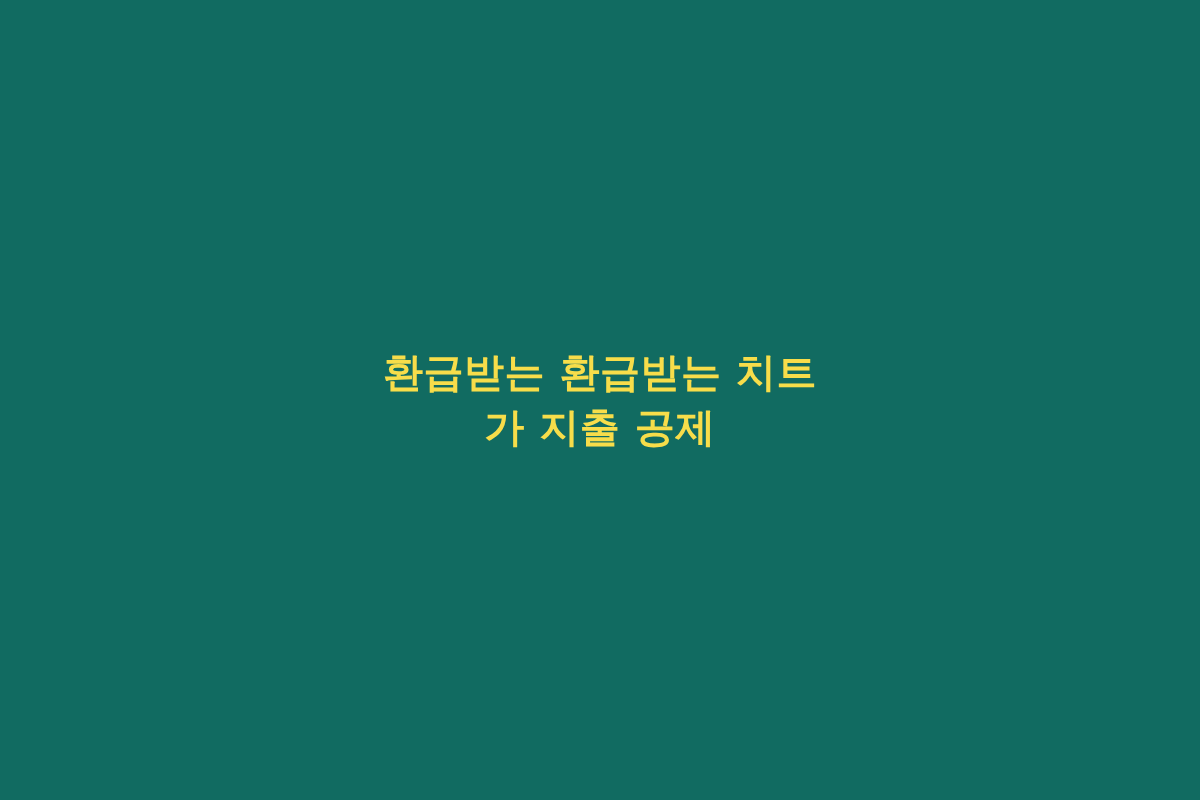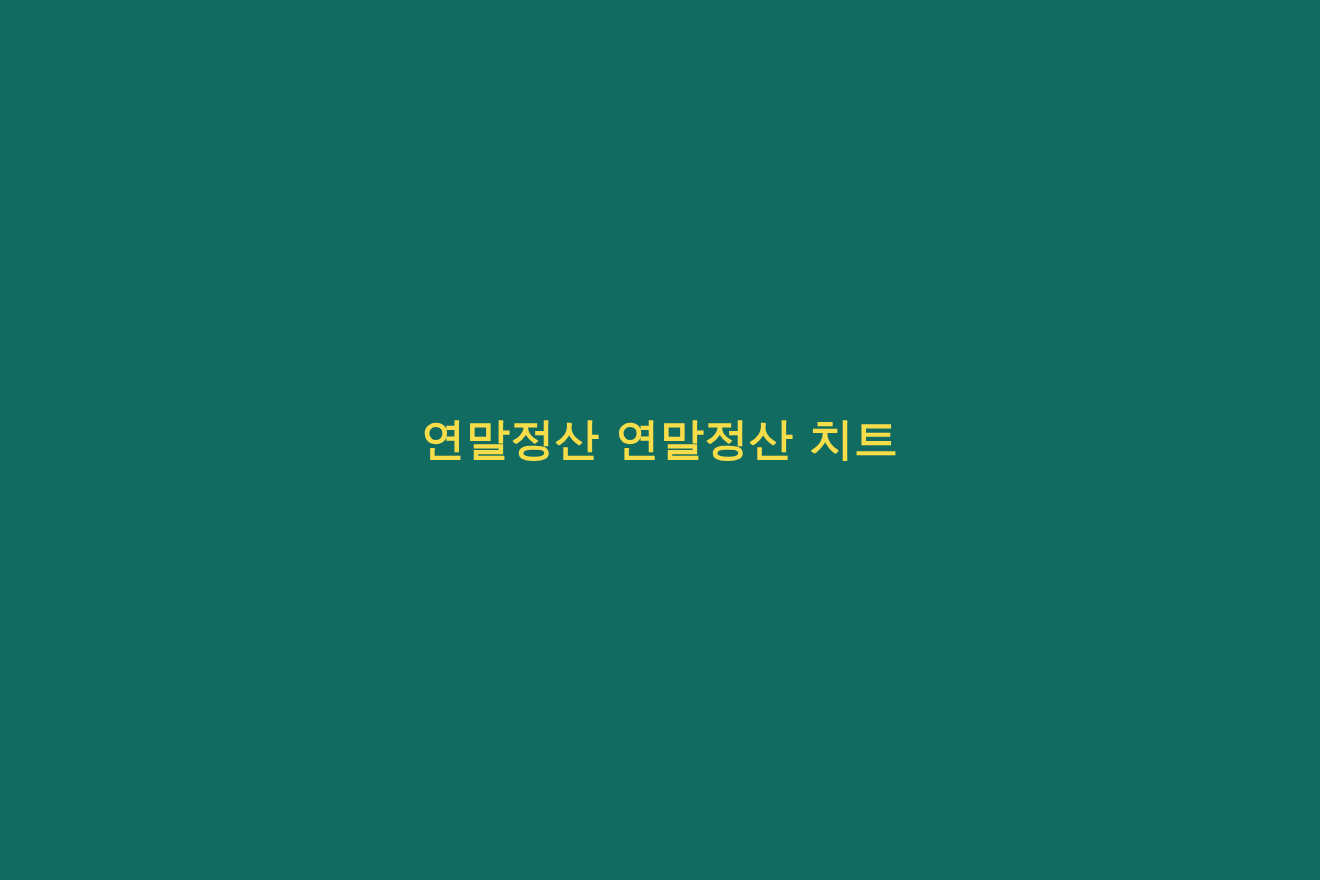--- a/index.html
+++ b/index.html
@@ -42,16 +42,17 @@
     display: block;
     white-space: nowrap;
   }
 </style>
 </head>
 <body>
 
 <div id="banner" style="background: rgb(17, 107, 97);">
 
   <h1 id="headline" style="color: rgb(247, 221, 74); font-size: 40px; line-height: 55px;">
-    <span class="line">연말정산 연말정산 치트</span>
+    <span class="line">환급받는 환급받는 치트</span>
+    <span class="line">가 지출 공제</span>
   </h1>
 
 </div>
 
 </body></html>

